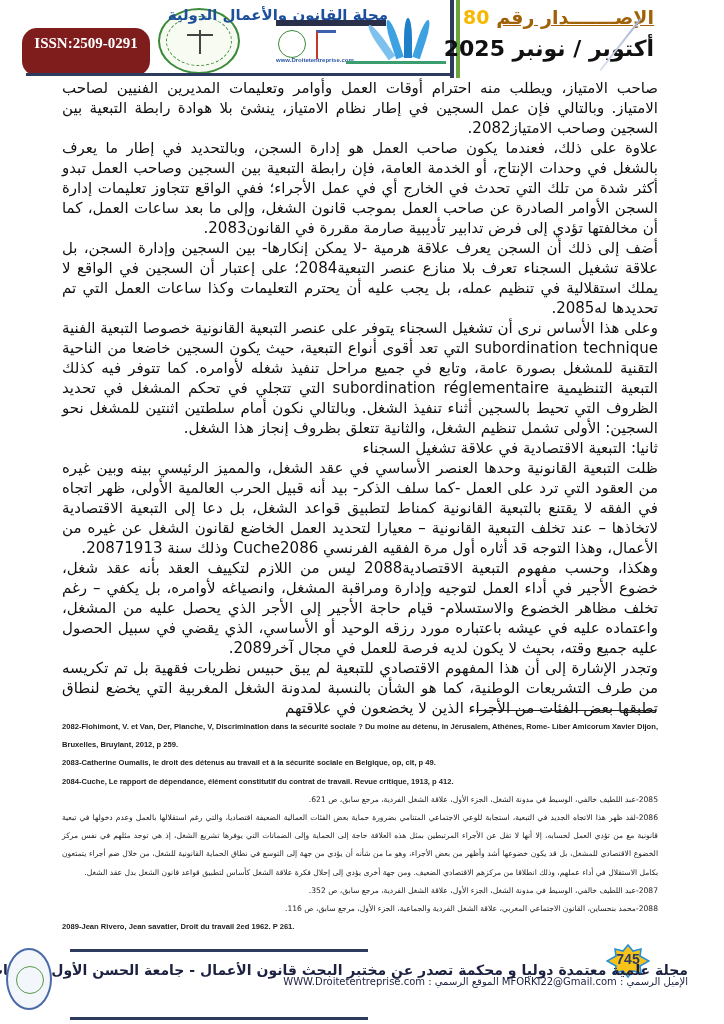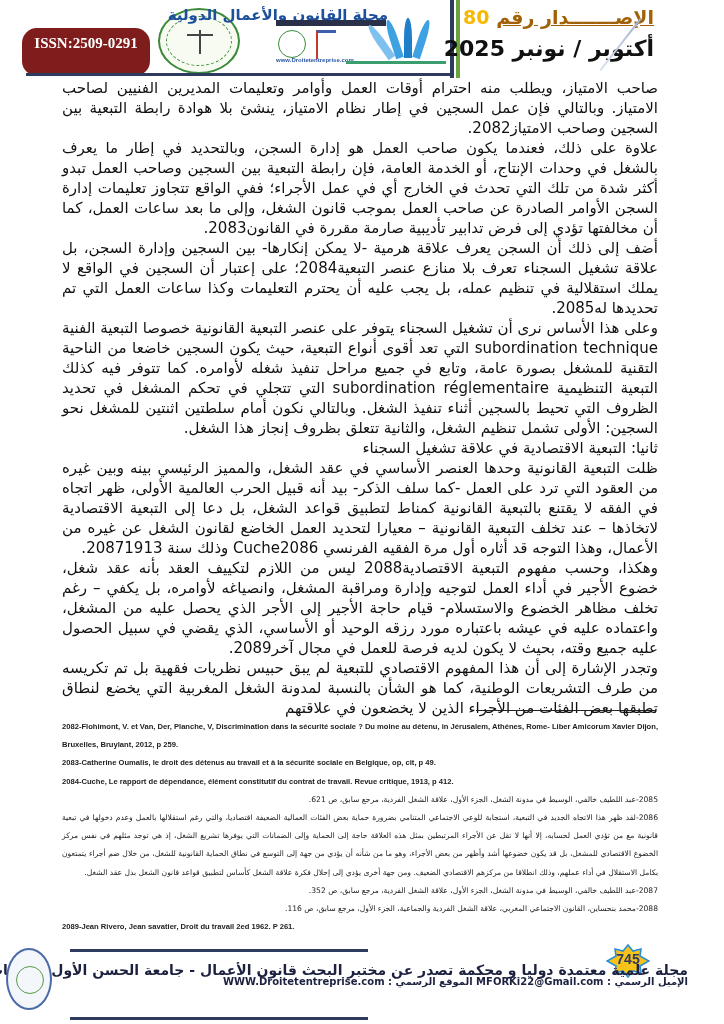--- a/index.html
+++ b/index.html
@@ -45,21 +45,21 @@
   .footnotes .fn.ltr { direction: ltr; text-align: left; font-family: "Liberation Sans", sans-serif; font-weight: bold; }
   .footnotes .fn.rtl { direction: rtl; text-align: justify; font-family: "DejaVu Sans", sans-serif; }
 
   
   .page-badge { position: absolute; left: 606px; top: 944px; width: 44px; height: 34px; }
   .page-badge svg { position: absolute; left: 0; top: 0; }
   .page-badge .pn { position: absolute; left: 0; top: 7px; width: 44px; text-align: center; font-family: "Liberation Sans", sans-serif; font-weight: bold; font-size: 14px; color: #2d3b5e; }
   .foot-rule-top { position: absolute; left: 70px; top: 949px; width: 298px; height: 3px; background: #2d3b5e; }
   .foot-rule-bot { position: absolute; left: 70px; top: 1017px; width: 298px; height: 3px; background: #2d3b5e; }
   .foot-line1 { position: absolute; right: 36px; top: 962px; direction: rtl; font-size: 14px; font-weight: bold; color: #1c2140; white-space: nowrap; }
-  .foot-line2 { position: absolute; right: 36px; top: 976px; direction: rtl; font-size: 10px; font-weight: bold; color: #1c2140; white-space: nowrap; text-align: right; }
+  .foot-line2 { position: absolute; right: 36px; top: 976px; direction: rtl; font-size: 10px; font-weight: normal; color: #1c2140; white-space: nowrap; text-align: right; }
   .foot-seal { position: absolute; left: 6px; top: 948px; width: 46px; height: 62px; border-radius: 50%; border: 2px solid #4a6aa8; box-sizing: border-box; background: #f3f6fb; }
   .foot-seal .inner { position: absolute; left: 8px; top: 16px; width: 26px; height: 26px; border-radius: 50%; border: 1px solid #5a9a4a; }
 </style>
 </head>
 <body>
 
 <div class="header">
   <div class="issn">ISSN:2509-0291</div>
 
   <div class="seal">

